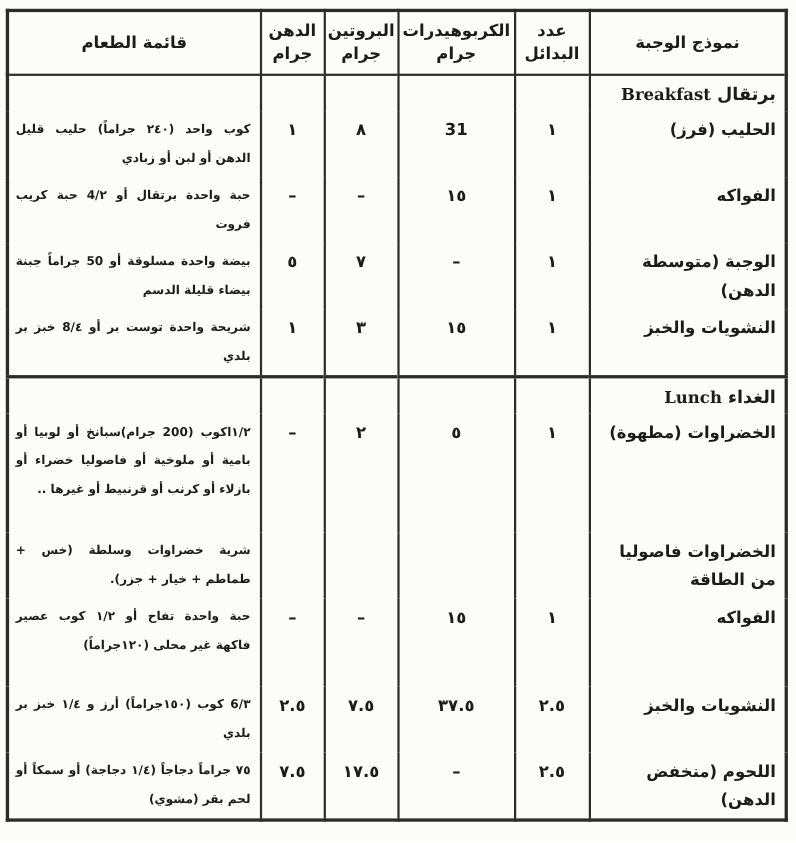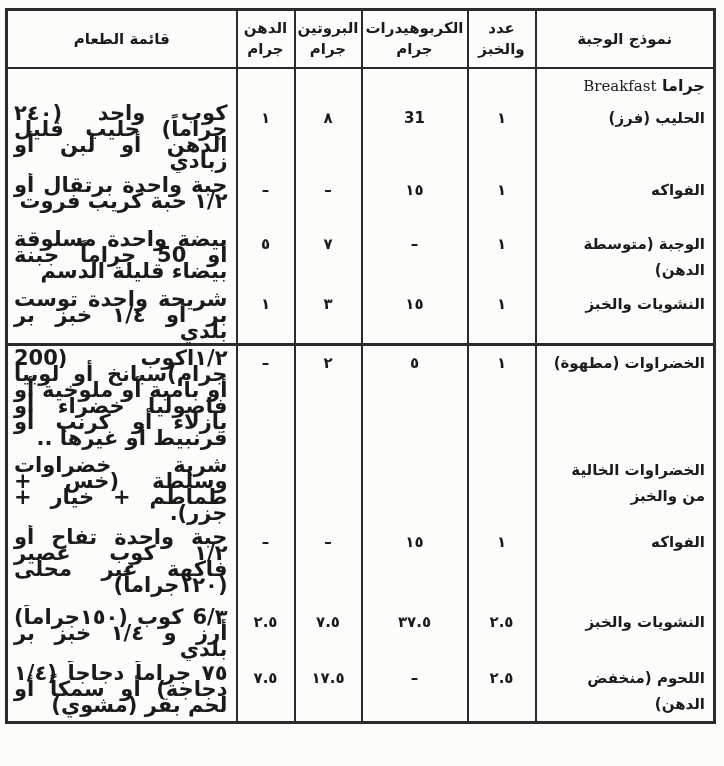--- a/index.html
+++ b/index.html
@@ -16,23 +16,23 @@
     border-left:2px solid #2b2b2b;border-right:2px solid #2b2b2b;
     vertical-align:top;overflow:hidden;word-wrap:break-word;
   }
   thead th{
     border-bottom:2px solid #2b2b2b;height:52px;vertical-align:middle;
     text-align:center;font-size:15px;line-height:21px;padding:2px;font-weight:700;
   }
   .hline{display:block;}
   td.num{text-align:center;font-size:15px;line-height:26px;padding:4px 3px;}
   td.label-cell{text-align:right;font-size:15px;line-height:26px;padding:4px 8px;margin-top:40px;}
-  td.food-cell{font-size:21px;line-height:16px;padding:4px 8px 4px 6px;text-align:justify;}
+  td.food-cell{font-size:11px;line-height:26px;padding:4px 8px 4px 6px;text-align:justify;}
   tr.section-row td{padding:3px 8px 0 8px;font-size:16px;line-height:28px;text-align:right;}
-  .title-en{font-family:"DejaVu Serif",serif;font-weight:400;font-size:15px;}
+  .title-en{font-family:"DejaVu Serif",serif;font-weight:700;font-size:15px;}
   tbody.lunch tr:first-child td{border-top:3px solid #2b2b2b;}
   tr.rt{height:33px;}
   tr.r2{height:54px;}
   tr.r3{height:80px;}
   tr.r4{height:108px;}
   tr.rmilk{height:56px;}
 </style>
 </head>
 <body>
 
@@ -44,92 +44,100 @@
       <col style="width:106px">
       <col style="width:67px">
       <col style="width:58px">
       <col style="width:230px">
     </colgroup>
     <thead>
       <tr>
         <th>نموذج الوجبة</th>
         <th>
           <span class="hline">عدد</span>
-          <span class="hline">والخبز</span>
+          <span class="hline">البدائل</span>
         </th>
         <th>
           <span class="hline">الكربوهيدرات</span>
           <span class="hline">جرام</span>
         </th>
         <th>
           <span class="hline">البروتين</span>
           <span class="hline">جرام</span>
         </th>
         <th>
           <span class="hline">الدهن</span>
           <span class="hline">جرام</span>
         </th>
         <th>قائمة الطعام</th>
       </tr>
     </thead>
 
     <tbody class="breakfast">
       <tr class="section-row rt">
-        <td><span>جراما</span> <span class="title-en">Breakfast</span></td>
+        <td><span>برتقال</span> <span class="title-en">Breakfast</span></td>
         <td></td>
         <td></td>
         <td></td>
         <td></td>
         <td></td>
       </tr>
       <tr class="rmilk">
         <td class="label-cell">الحليب (فرز)</td>
         <td class="num">١</td>
         <td class="num">31</td>
         <td class="num">٨</td>
         <td class="num">١</td>
         <td class="food-cell">كوب واحد (٢٤٠ جراماً) حليب قليل الدهن أو لبن أو زبادي</td>
       </tr>
       <tr class="r2">
         <td class="label-cell">الفواكه</td>
         <td class="num">١</td>
         <td class="num">١٥</td>
         <td class="num">–</td>
         <td class="num">–</td>
-        <td class="food-cell">حبة واحدة برتقال أو ١/٢ حبة كريب فروت</td>
+        <td class="food-cell">حبة واحدة برتقال أو 4/٢ حبة كريب فروت</td>
       </tr>
       <tr class="r2">
         <td class="label-cell">الوجبة (متوسطة الدهن)</td>
         <td class="num">١</td>
         <td class="num">–</td>
         <td class="num">٧</td>
         <td class="num">٥</td>
         <td class="food-cell">بيضة واحدة مسلوقة أو 50 جراماً جبنة بيضاء قليلة الدسم</td>
       </tr>
       <tr class="r2">
         <td class="label-cell">النشويات والخبز</td>
         <td class="num">١</td>
         <td class="num">١٥</td>
         <td class="num">٣</td>
         <td class="num">١</td>
-        <td class="food-cell">شريحة واحدة توست بر أو ١/٤ خبز بر بلدي</td>
+        <td class="food-cell">شريحة واحدة توست بر أو 8/٤ خبز بر بلدي</td>
       </tr>
     </tbody>
 
     <tbody class="lunch">
+      <tr class="section-row rt">
+        <td><span>الغداء</span> <span class="title-en">Lunch</span></td>
+        <td></td>
+        <td></td>
+        <td></td>
+        <td></td>
+        <td></td>
+      </tr>
       <tr class="r4">
         <td class="label-cell">الخضراوات (مطهوة)</td>
         <td class="num">١</td>
         <td class="num">٥</td>
         <td class="num">٢</td>
         <td class="num">–</td>
         <td class="food-cell">١/٢اكوب (200 جرام)سبانخ أو لوبيا أو بامية أو ملوخية أو فاصوليا خضراء أو بازلاء أو كرنب أو قرنبيط أو غيرها ..</td>
       </tr>
       <tr class="r2">
-        <td class="label-cell">الخضراوات الخالية من والخبز</td>
+        <td class="label-cell">الخضراوات فاصوليا من الطاقة</td>
         <td class="num"></td>
         <td class="num"></td>
         <td class="num"></td>
         <td class="num"></td>
         <td class="food-cell">شرية خضراوات وسلطة (خس + طماطم + خيار + جزر).</td>
       </tr>
       <tr class="r3">
         <td class="label-cell">الفواكه</td>
         <td class="num">١</td>
         <td class="num">١٥</td>

